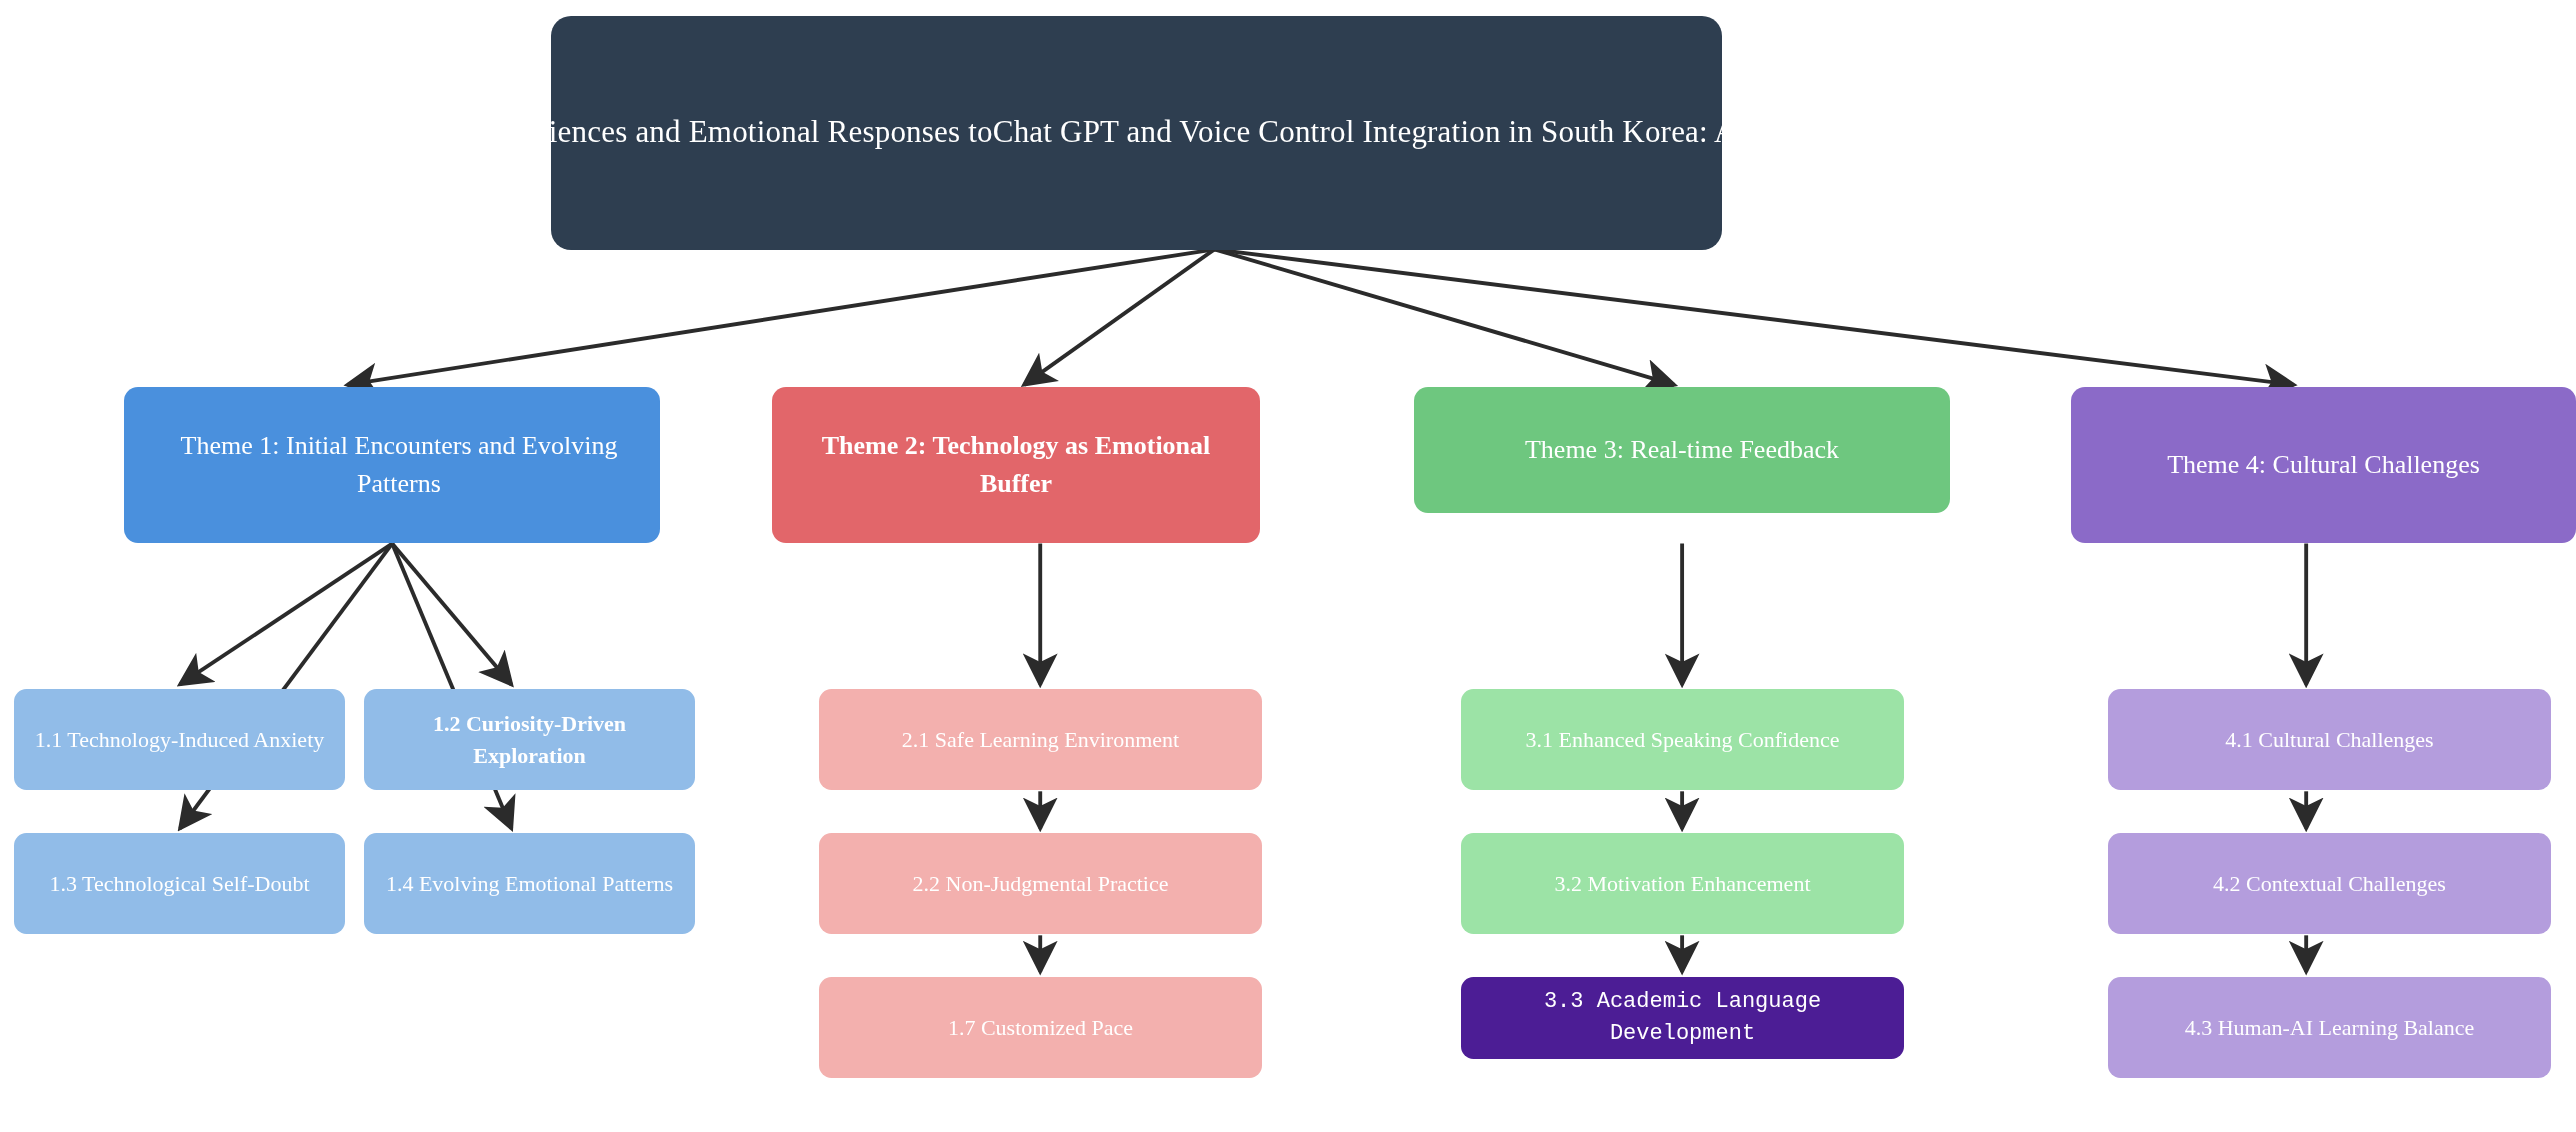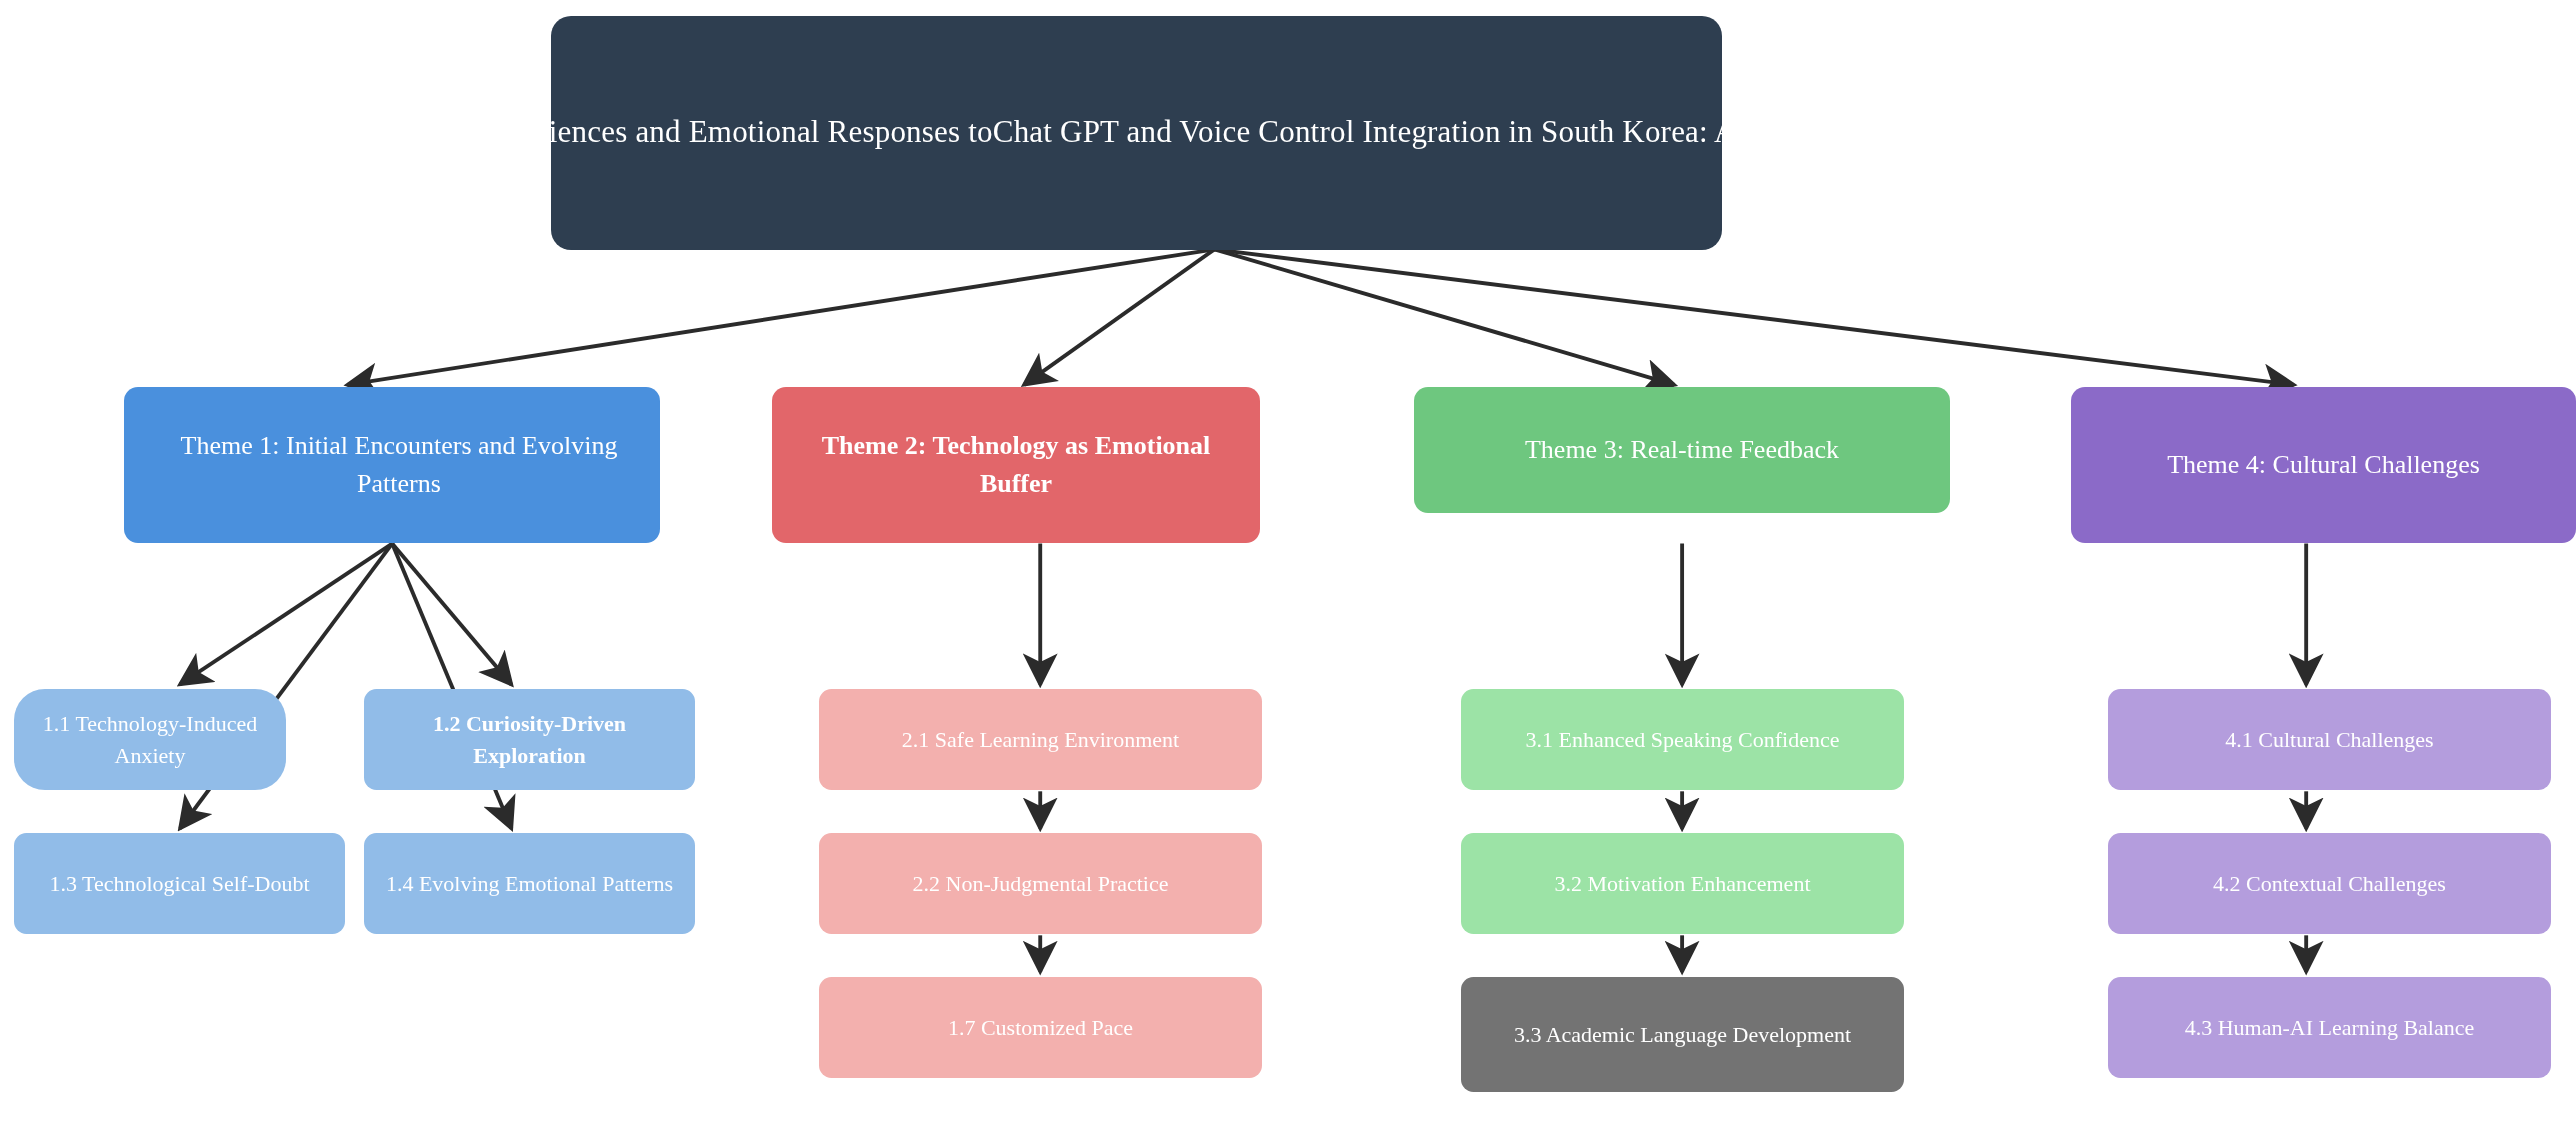--- a/index.html
+++ b/index.html
@@ -98,21 +98,21 @@
   </svg>
 
   <div class="node root-node" style="left:551px; top:15.5px; width:1171px; height:234px; background:#2e3e50;">
     <span class="line">Doctoral Students' Experiences and Emotional Responses to</span>
     <span class="line">Chat GPT and Voice Control Integration in South Korea: A Qualitative Exploration</span>
   </div>
 
   <div class="node theme-node" style="left:124px; top:387px; width:536px; height:156px; background:#4a90dd;padding-left:28px;">
     <span>Theme 1: Initial Encounters and Evolving Patterns</span>
   </div>
-  <div class="node sub-node" style="left:14px; top:689px; width:272px; height:101px; background:#91bce8;border-radius:31px;">
+  <div class="node sub-node" style="left:14px; top:689px; width:331px; height:101px; background:#91bce8;">
     <span>1.1 Technology-Induced Anxiety</span>
   </div>
   <div class="node sub-node" style="left:364px; top:689px; width:331px; height:101px; background:#91bce8;font-weight:bold;">
     <span>1.2 Curiosity-Driven Exploration</span>
   </div>
   <div class="node sub-node" style="left:14px; top:833px; width:331px; height:101px; background:#91bce8;">
     <span>1.3 Technological Self-Doubt</span>
   </div>
   <div class="node sub-node" style="left:364px; top:833px; width:331px; height:101px; background:#91bce8;">
     <span>1.4 Evolving Emotional Patterns</span>
@@ -133,21 +133,21 @@
 
   <div class="node theme-node" style="left:1414px; top:387px; width:536px; height:126px; background:#6ec77f;">
     <span>Theme 3: Real-time Feedback</span>
   </div>
   <div class="node sub-node" style="left:1461px; top:689px; width:443px; height:101px; background:#9ce3a6;">
     <span>3.1 Enhanced Speaking Confidence</span>
   </div>
   <div class="node sub-node" style="left:1461px; top:833px; width:443px; height:101px; background:#9ce3a6;">
     <span>3.2 Motivation Enhancement</span>
   </div>
-  <div class="node sub-node" style="left:1461px; top:977px; width:443px; height:115px; background:#737373;">
+  <div class="node sub-node" style="left:1461px; top:977px; width:443px; height:82px; background:#4c1d95;font-family:Liberation Mono, monospace;">
     <span>3.3 Academic Language Development</span>
   </div>
 
   <div class="node theme-node" style="left:2071px; top:387px; width:505px; height:156px; background:#8b6ac8;">
     <span>Theme 4: Cultural Challenges</span>
   </div>
   <div class="node sub-node" style="left:2108px; top:689px; width:443px; height:101px; background:#b49ddd;">
     <span>4.1 Cultural Challenges</span>
   </div>
   <div class="node sub-node" style="left:2108px; top:833px; width:443px; height:101px; background:#b49ddd;">

